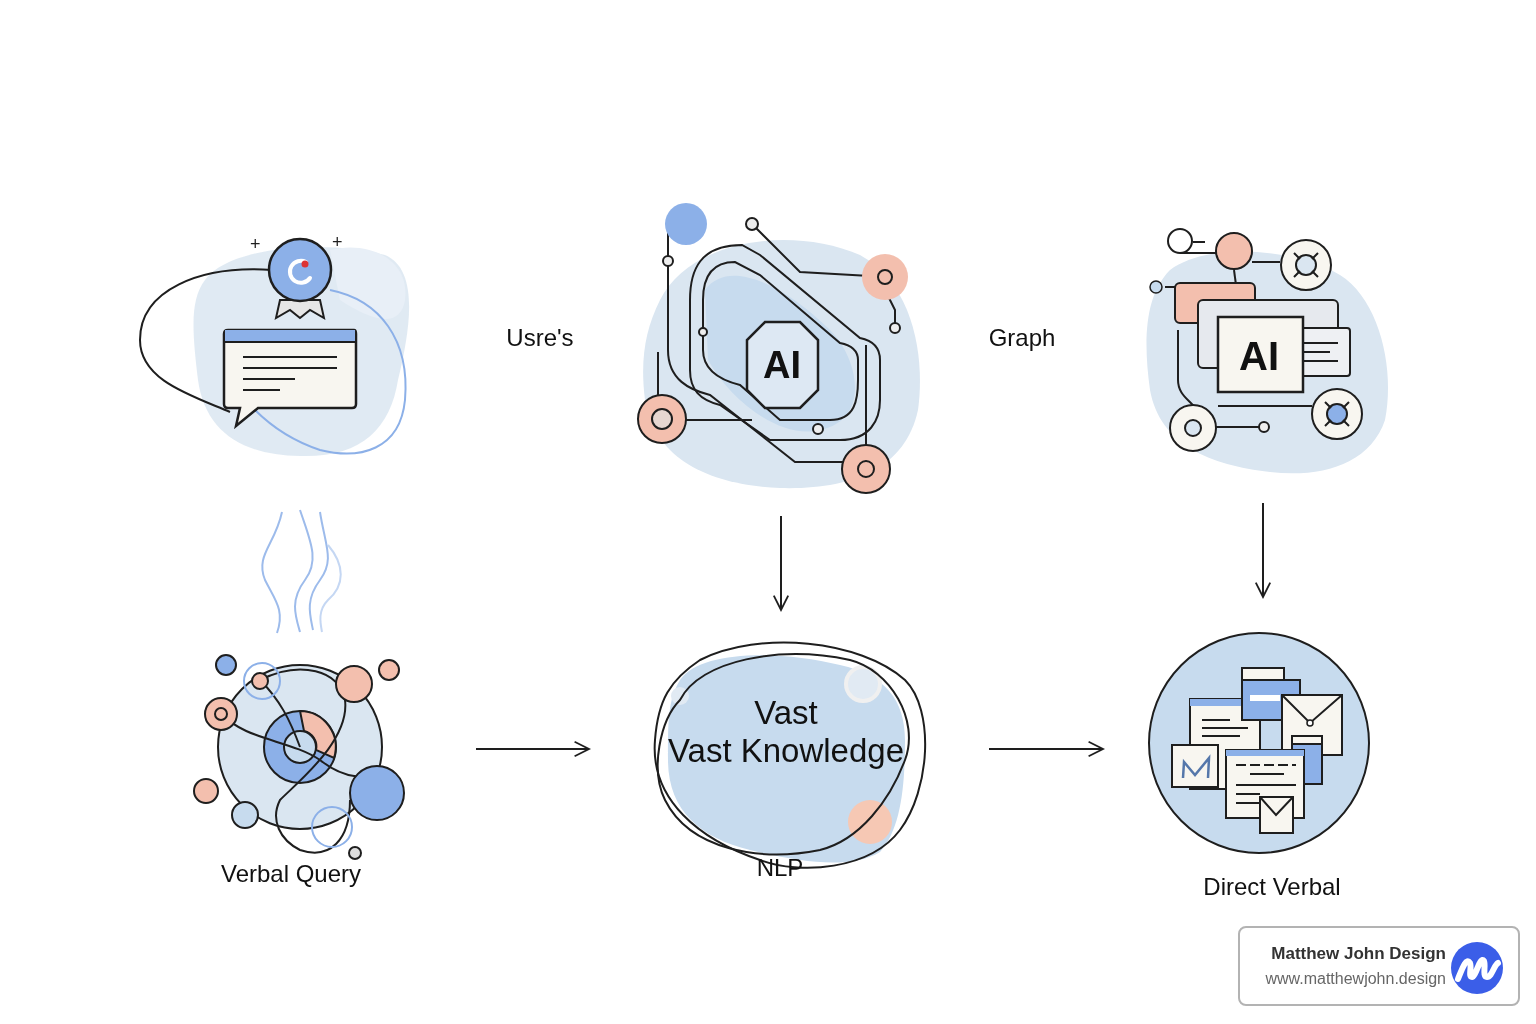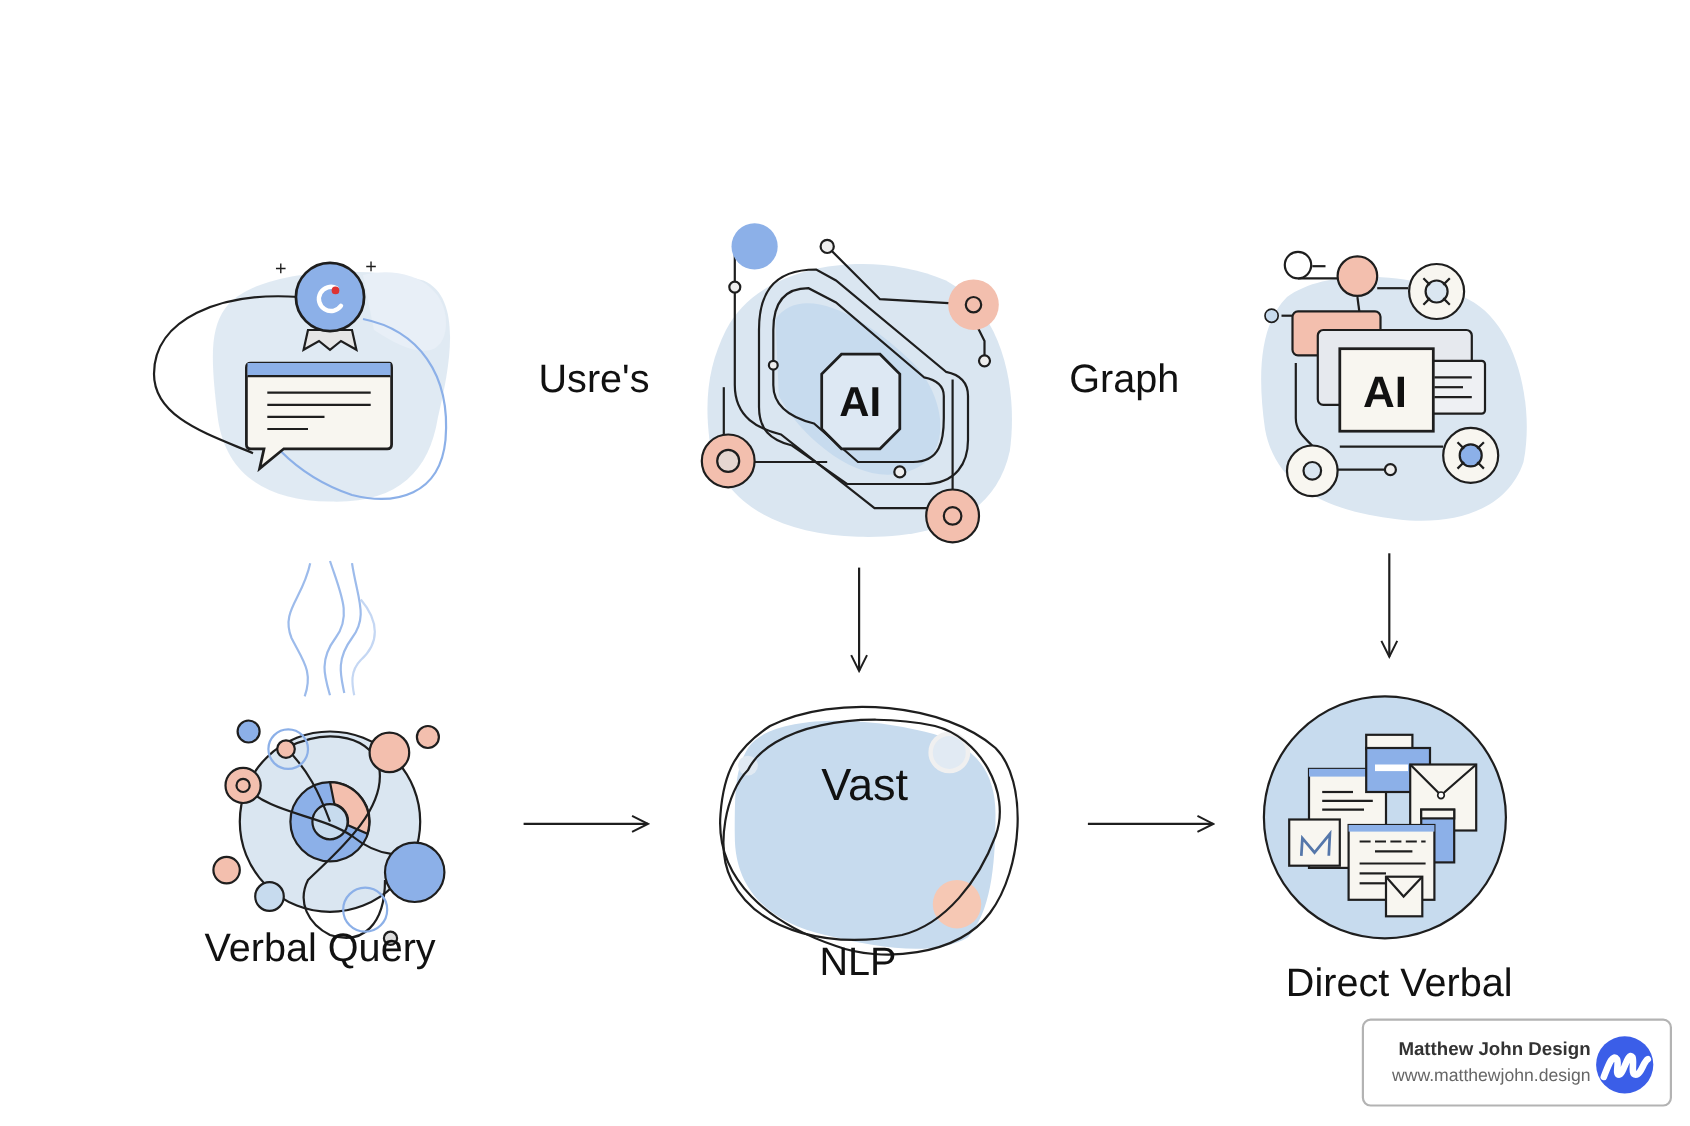--- a/index.html
+++ b/index.html
@@ -4,26 +4,26 @@
 <style>
   html, body { margin: 0; padding: 0; }
   body {
     width: 1536px; height: 1024px; position: relative; overflow: hidden;
     background: #ffffff;
     font-family: "Liberation Sans", "DejaVu Sans", sans-serif;
     color: #111;
   }
   #diagram { position: absolute; left: 0; top: 0; width: 1536px; height: 1024px; }
   .lbl {
-    position: absolute; font-size: 36px; line-height: 1; color: #111;
+    position: absolute; font-size: 24px; line-height: 1; color: #111;
     white-space: nowrap; transform: translateX(-50%);
   }
   .center-text {
     position: absolute; left: 786px; top: 694px; transform: translateX(-50%);
-    text-align: center; font-size: 41px; line-height: 38px; color: #111;
+    text-align: center; font-size: 33px; line-height: 38px; color: #111;
   }
   .center-text div { white-space: nowrap; }
   .credit {
     position: absolute; left: 1238px; top: 926px; width: 282px; height: 80px;
     box-sizing: border-box; border: 2px solid #b3b3b3; border-radius: 8px;
     background: #fff;
     padding-left: 12px;
   }
   .credit-name {
     position: absolute; right: 72px; top: 16px; font-weight: bold;
@@ -220,26 +220,27 @@
   </g>
 
   <line x1="781" y1="516" x2="781" y2="610" stroke="#1e1e1e" stroke-width="2" marker-end="url(#arrowhead)"></line>
   <line x1="1263" y1="503" x2="1263" y2="597" stroke="#1e1e1e" stroke-width="2" marker-end="url(#arrowhead)"></line>
   <line x1="476" y1="749" x2="589" y2="749" stroke="#1e1e1e" stroke-width="2" marker-end="url(#arrowhead)"></line>
   <line x1="989" y1="749" x2="1103" y2="749" stroke="#1e1e1e" stroke-width="2" marker-end="url(#arrowhead)"></line>
 </svg>
 
 <div class="lbl" style="left:540px; top:326px;">Usre's</div>
 <div class="lbl" style="left:1022px; top:326px;">Graph</div>
-<div class="lbl" style="left:291px; top:844px;text-align:center;">Verbal Query</div>
+<div class="lbl" style="left:291px; top:862px;text-align:center;">Verbal Query</div>
 <div class="lbl" style="left:780px; top:856px;">NLP</div>
 <div class="lbl" style="left:1272px; top:875px;">Direct Verbal</div>
 
 <div class="center-text">
   <div>Vast</div>
+  <div>Vast Knowledge</div>
 </div>
 
 <div class="credit">
   <div class="credit-name">Matthew John Design</div>
   <div class="credit-url">www.matthewjohn.design</div>
   <svg class="credit-logo" viewBox="0 0 54 54">
     <circle cx="27" cy="27" r="26" fill="#3b5ee8"></circle>
     <path d="M8,38 C12,28 16,16 20,22 C22,26 18,36 22,36 C26,36 30,14 34,20 C36,24 32,36 37,36 C42,36 44,24 48,22" fill="none" stroke="#ffffff" stroke-width="6" stroke-linecap="round"></path>
   </svg>
 </div>

